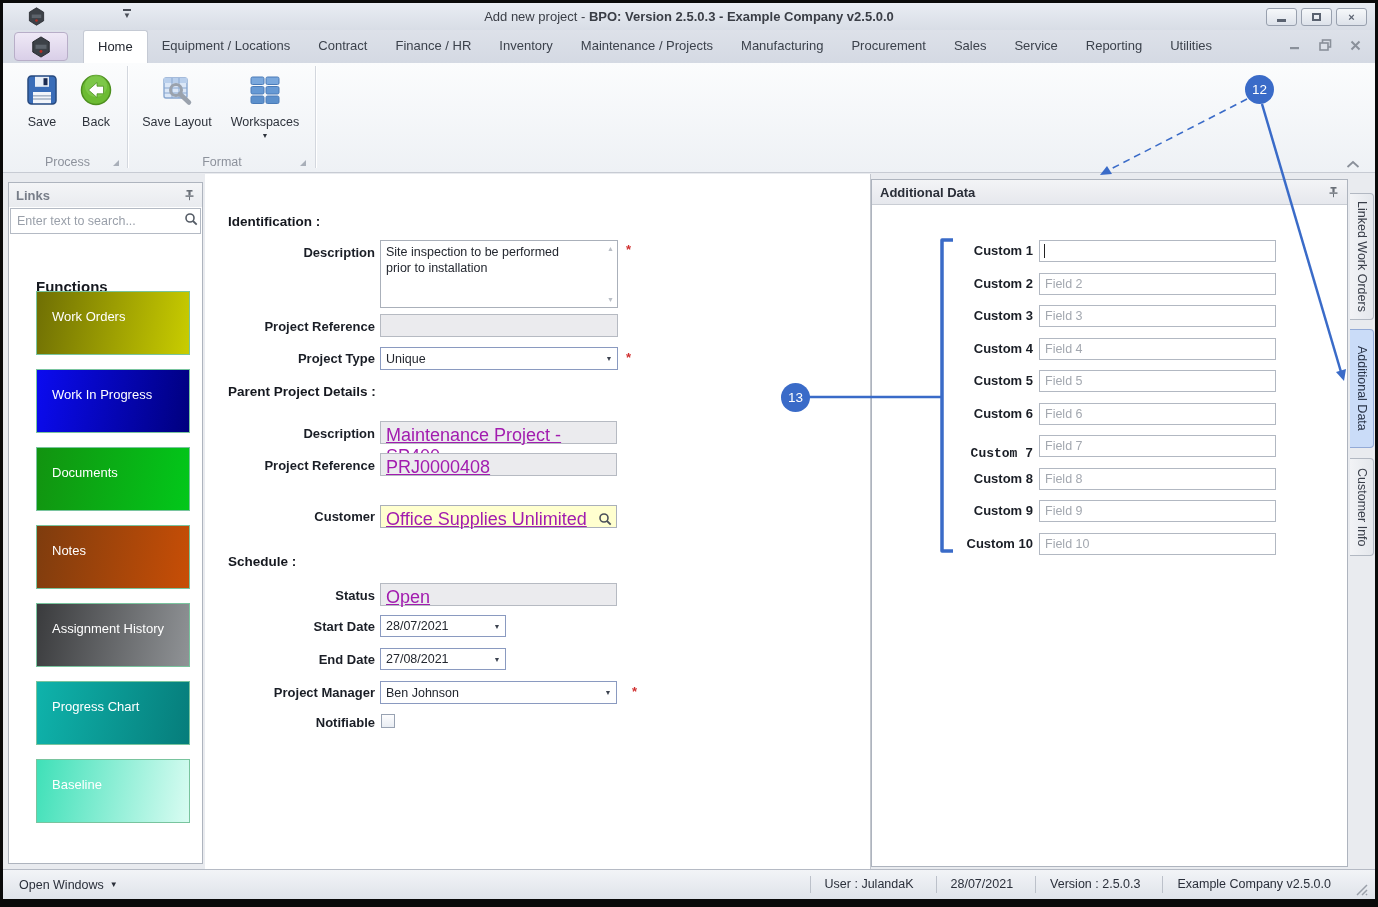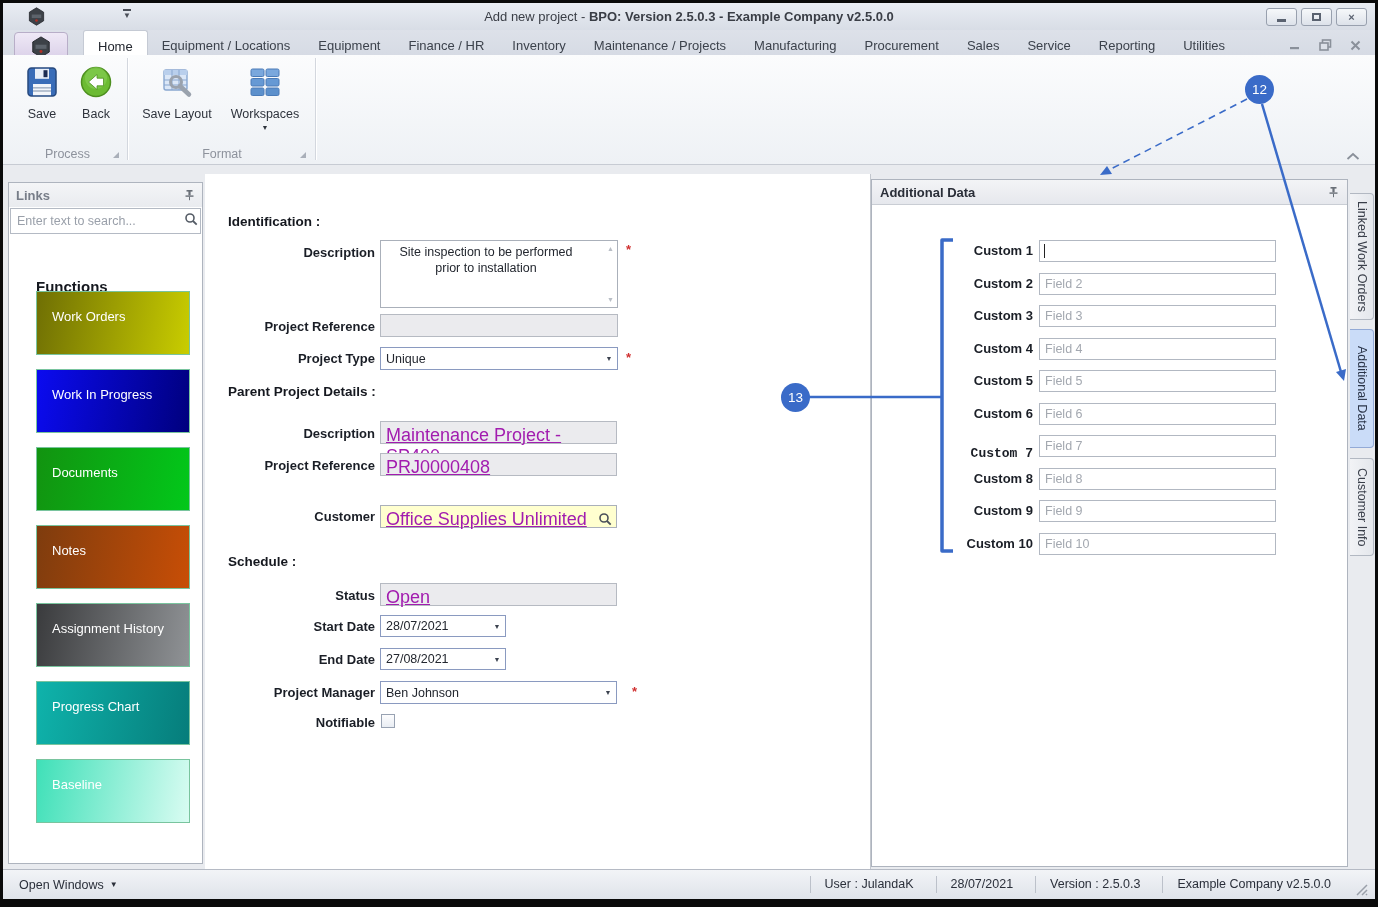--- a/index.html
+++ b/index.html
@@ -25,21 +25,21 @@
     background:linear-gradient(#dde1e9,#d4d9e3); }
   .appbtn { position:absolute; left:11px; top:2px; width:54px; height:29px; border:1px solid #b8aec8;
     border-radius:4px; background:linear-gradient(#efe9f6,#d9cfe8); display:flex; align-items:center; justify-content:center; }
   .rtabs { position:absolute; left:80px; top:0; height:33px; display:flex; align-items:flex-start; }
   .rtab { padding:0 14px; line-height:32px; font-size:13px; color:#3c424c; }
   .rtab.active { background:#fff; border:1px solid #c5cad4; border-bottom:none; border-radius:3px 3px 0 0; color:#23272f; }
   .mdi-btns { position:absolute; right:14px; top:9px; display:flex; gap:18px; align-items:center; }
   .mdi-btns svg { display:block; }
 
   
-  .ribbon { position:absolute; left:0; top:52px; width:100%; height:110px;
+  .ribbon { position:absolute; left:0; top:60px; width:100%; height:110px;
     background:linear-gradient(#fbfcfd,#eef1f5); border-bottom:1px solid #c7cbd3;padding-left:8px; }
   .rgroup-sep { position:absolute; top:3px; height:102px; width:1px; background:#d3d7de; box-shadow:1px 0 0 #ffffff; }
   .rbtn { position:absolute; top:6px; width:58px; height:84px; display:flex; flex-direction:column; align-items:center; }
   .rbtn .ric { width:34px; height:34px; margin-top:4px; }
   .rbtn .rlb { margin-top:8px; font-size:12.5px; color:#2e333c; white-space:nowrap; }
   .rbtn .dd { font-size:7px; color:#2e333c; margin-top:3px; }
   .rgroup-label { position:absolute; top:92px; height:17px; font-size:12.5px; color:#8d929c; text-align:center; }
   .launcher { position:absolute; top:97px; width:0; height:0; border-left:6px solid transparent; border-bottom:6px solid #a9afb9; }
   .collapse-chevron { position:absolute; right:14px; top:92px; }
 
@@ -61,21 +61,21 @@
   
   .formp { position:absolute; left:202px; top:0; width:666px; height:695px; background:#fff; border-right:1px solid #c3c7ce; }
   .sec-hdr { position:absolute; font-size:13.5px; font-weight:bold; color:#15181f; }
   .flabel { position:absolute; left:0; width:170px; text-align:right; font-size:13px; font-weight:bold; color:#1a1e26; }
   .req { position:absolute; color:#d03030; font-size:13px; font-weight:bold; }
   .fld { position:absolute; border:1px solid #aab0ba; background:#fff; font-size:18px; color:#a21caf; padding:3px 5px;text-decoration:underline; }
   .fld.dis { background:#ebebee; border-color:#b6bac2; }
   .combo { position:absolute; border:1px solid #8a9ac0; background:#fff; font-size:12.5px; color:#23272f; display:flex; align-items:center; }
   .combo .val { flex:1; padding:0 5px; white-space:nowrap; overflow:hidden; }
   .combo .arr { width:16px; text-align:center; font-size:7px; color:#3c4350; }
-  .ta { position:absolute; border:1px solid #aab0ba; background:#fff;text-align:center; }
+  .ta { position:absolute; border:1px solid #aab0ba; background:#fff; }
   .ta .txt { position:absolute; left:5px; top:3px; width:200px; font-size:12.5px; color:#23272f; line-height:16px; }
   .ta .sa { position:absolute; right:3px; font-size:7px; color:#b9bec6; }
   .lookup { background:#ffffcf; }
   .chk { position:absolute; width:14px; height:14px; border:1px solid #98a2b2; background:linear-gradient(#fdfdfe,#e9edf3); }
 
   
   .addl { position:absolute; left:868px; top:5px; width:477px; height:688px; background:#fff; border:1px solid #aeb4be; }
   .addl-head { height:25px; background:linear-gradient(#f3f4f6,#e6e8ed); border-bottom:1px solid #c9cdd4; display:flex; align-items:center; padding:0 8px; }
   .addl-head .t { flex:1; font-size:13px; font-weight:bold; color:#2a2e38; }
   .arow-lbl { position:absolute; left:0; width:161px; text-align:right; font-size:13px; font-weight:bold; color:#1a1e26; }
@@ -138,21 +138,21 @@
       <span class="appbtn">
         <svg viewBox="0 0 24 24" width="22" height="22">
             <polygon points="12,1 21,6.5 21,17.5 12,23 3,17.5 3,6.5" fill="#3c4147" stroke="#22252a"></polygon>
             <rect x="6" y="9.5" width="12" height="4.5" fill="#5c636b"></rect>
             <circle cx="12" cy="17" r="1.6" fill="#b32e24"></circle>
           </svg>
       </span>
       <span class="rtabs">
         <span class="rtab active">Home</span>
         <span class="rtab">Equipment / Locations</span>
-        <span class="rtab">Equipment</span>
+        <span class="rtab">Contract</span>
         <span class="rtab">Finance / HR</span>
         <span class="rtab">Inventory</span>
         <span class="rtab">Maintenance / Projects</span>
         <span class="rtab">Manufacturing</span>
         <span class="rtab">Procurement</span>
         <span class="rtab">Sales</span>
         <span class="rtab">Service</span>
         <span class="rtab">Reporting</span>
         <span class="rtab">Utilities</span>
       </span>

